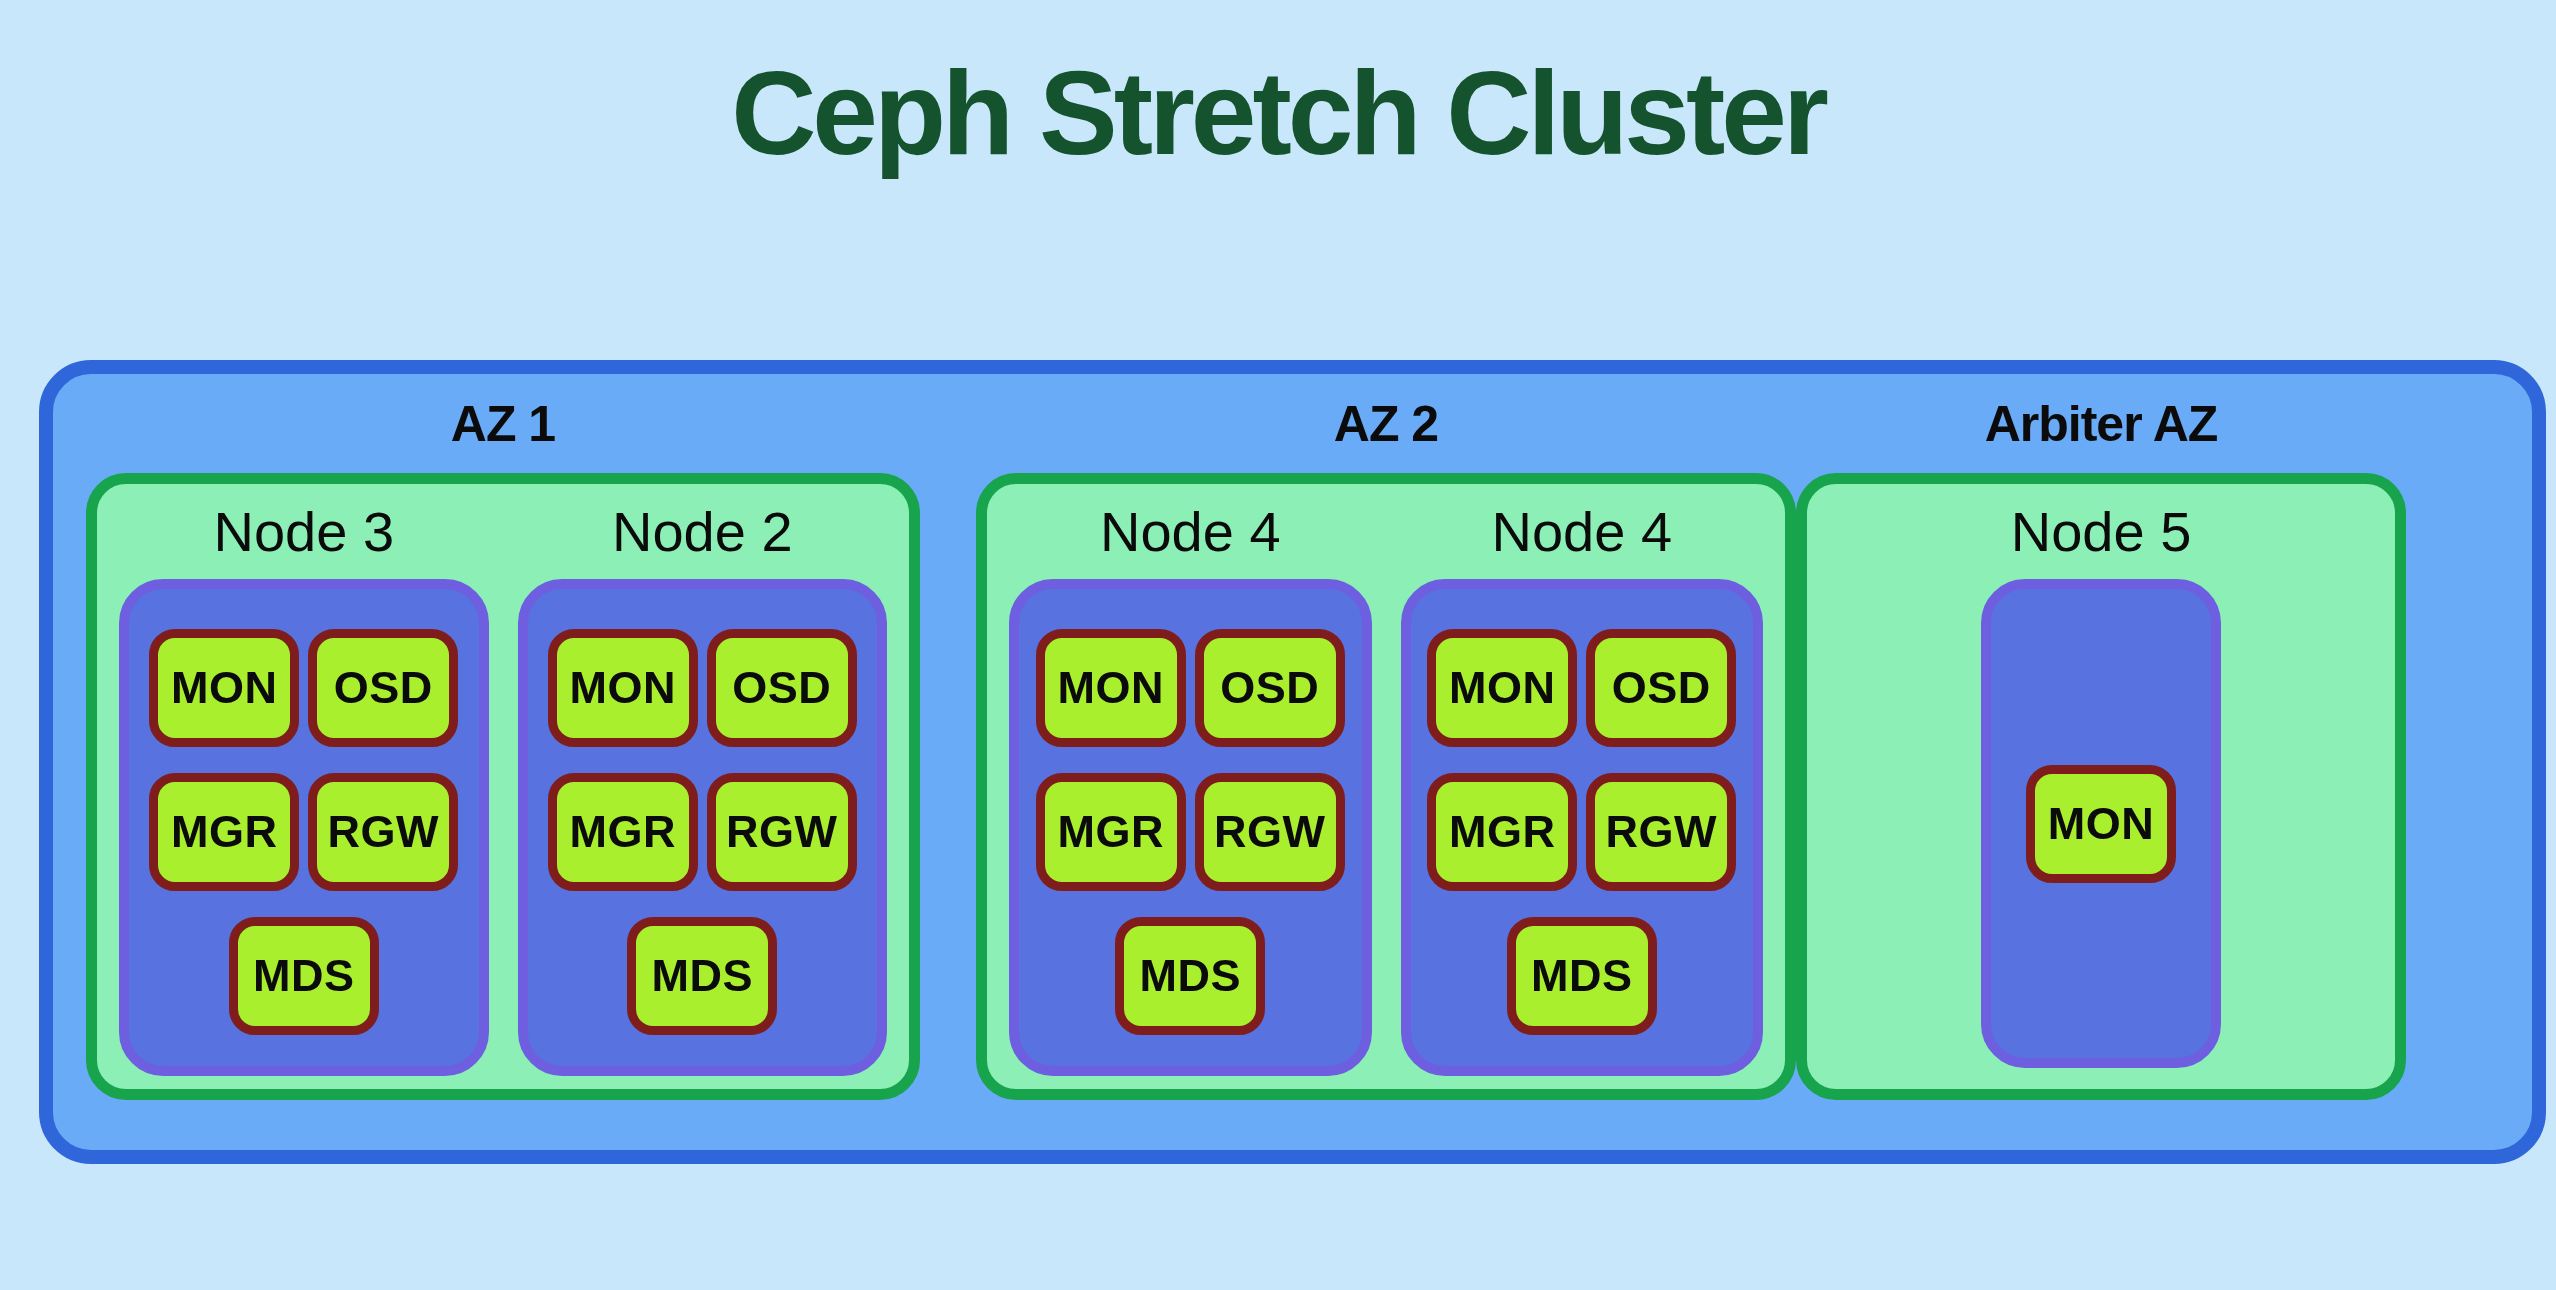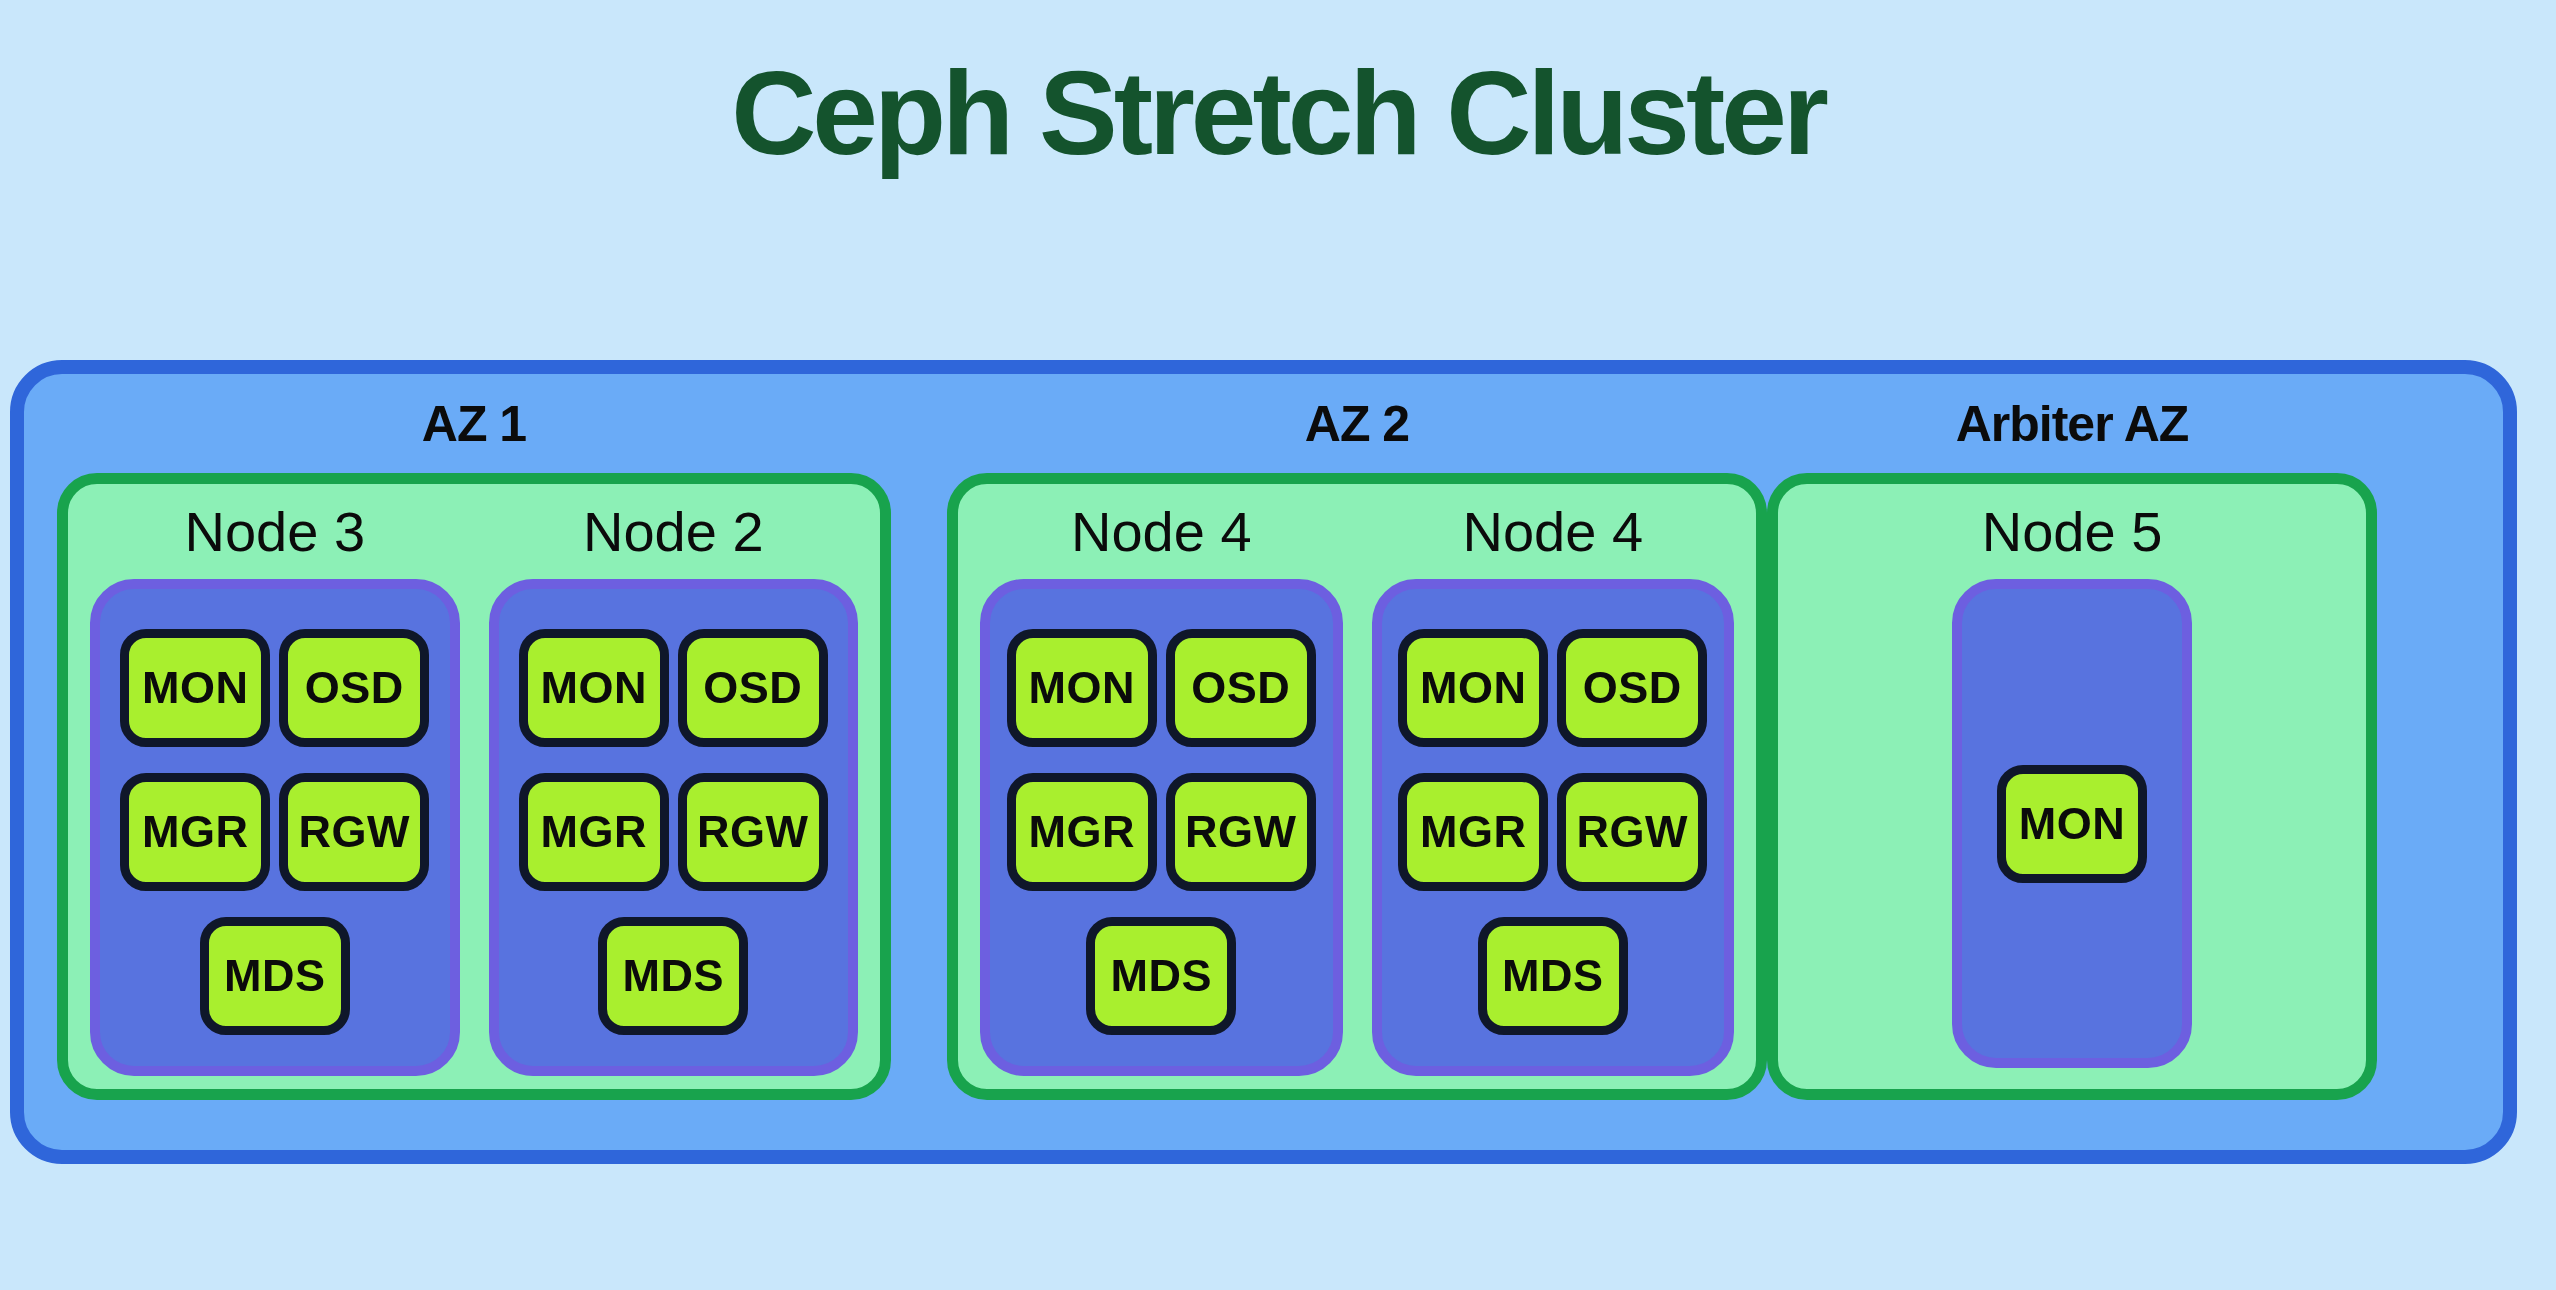--- a/index.html
+++ b/index.html
@@ -18,21 +18,21 @@
     text-align: center;
     font-size: 118px;
     font-weight: 800;
     letter-spacing: -4px;
     line-height: 1.15;
     color: #14532d;
   }
 
   .cluster {
     position: absolute;
-    left: 10px;
+    left: 39px;
     top: 360px;
     width: 2507px;
     height: 804px;
     box-sizing: border-box;
     background: #6aabf7;
     border: 14px solid #2f66da;
     border-radius: 52px;
     display: flex;
     align-items: flex-start;
     padding: 0 0 0 33px;
@@ -101,21 +101,21 @@
     display: flex;
     gap: 9px;
     justify-content: center;
   }
 
   .chip {
     box-sizing: border-box;
     width: 150px;
     height: 118px;
     background: #a9ef2e;
-    border: 9px solid #0f172a;
+    border: 9px solid #7f1d1d;
     border-radius: 26px;
     display: flex;
     align-items: center;
     justify-content: center;
     font-size: 45px;
     font-weight: 600;
     letter-spacing: 0.5px;
     color: #0b0b0b;
   }
 

